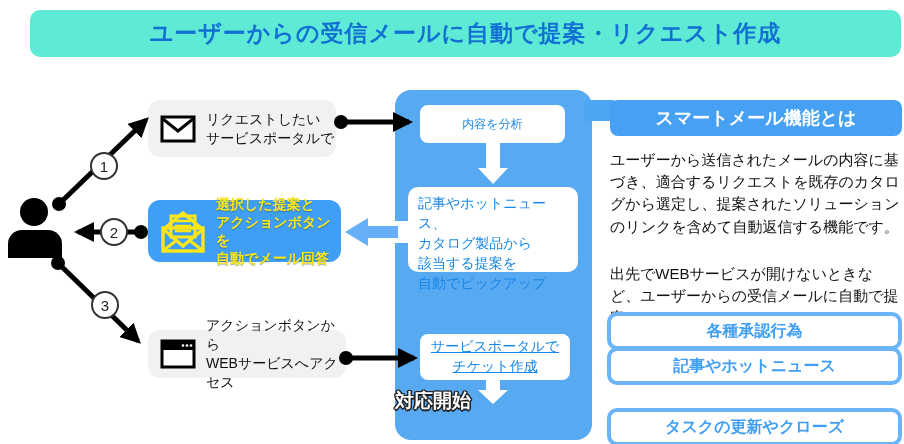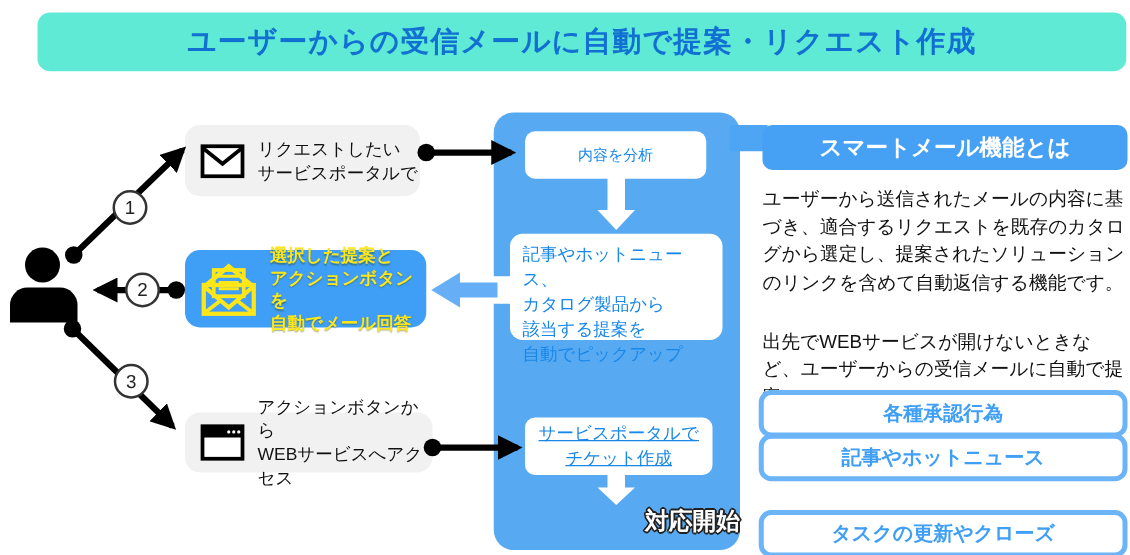--- a/index.html
+++ b/index.html
@@ -38,21 +38,21 @@
     box-sizing:border-box;
   }
   .wb1{left:420px;top:105px;width:145px;height:38px;border-radius:8px;
     display:flex;align-items:center;justify-content:center;font-size:12px;}
   .wb2{left:408px;top:187px;width:170px;height:85px;border-radius:10px;
     padding:7px 4px 6px 10px;white-space:pre-line;line-height:1.42;}
   .wb3{left:420px;top:334px;width:150px;height:46px;border-radius:8px;
     display:flex;align-items:center;justify-content:center;text-align:center;
     white-space:pre-line;line-height:1.4;text-decoration:underline;}
   .result{
-    position:absolute;left:395px;top:404px;width:197px;text-align:right;
+    position:absolute;left:395px;top:388px;width:197px;text-align:left;
     font-size:19px;font-weight:bold;color:#ffffff;
     text-shadow:-1.5px 0 #222,1.5px 0 #222,0 -1.5px #222,0 1.5px #222,
       -1px -1px #222,1px -1px #222,-1px 1px #222,1px 1px #222;
   }
   .info-header{
     position:absolute;left:610px;top:100px;width:292px;height:36px;
     background:#46a1f5;border-radius:8px;display:flex;align-items:center;
     justify-content:center;color:#ffffff;font-size:18px;font-weight:bold;
   }
   .para{

